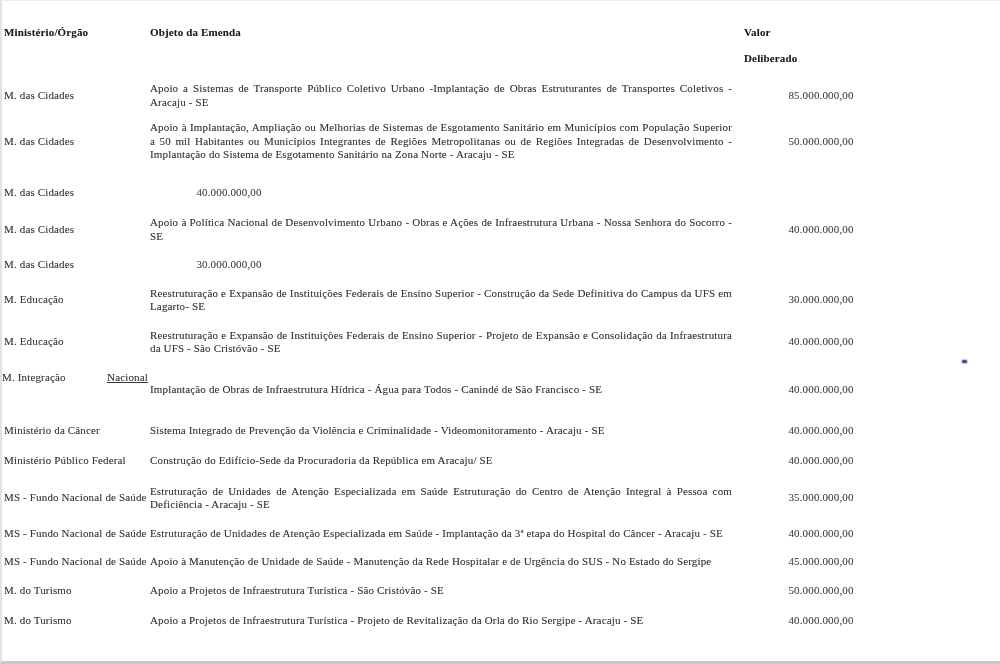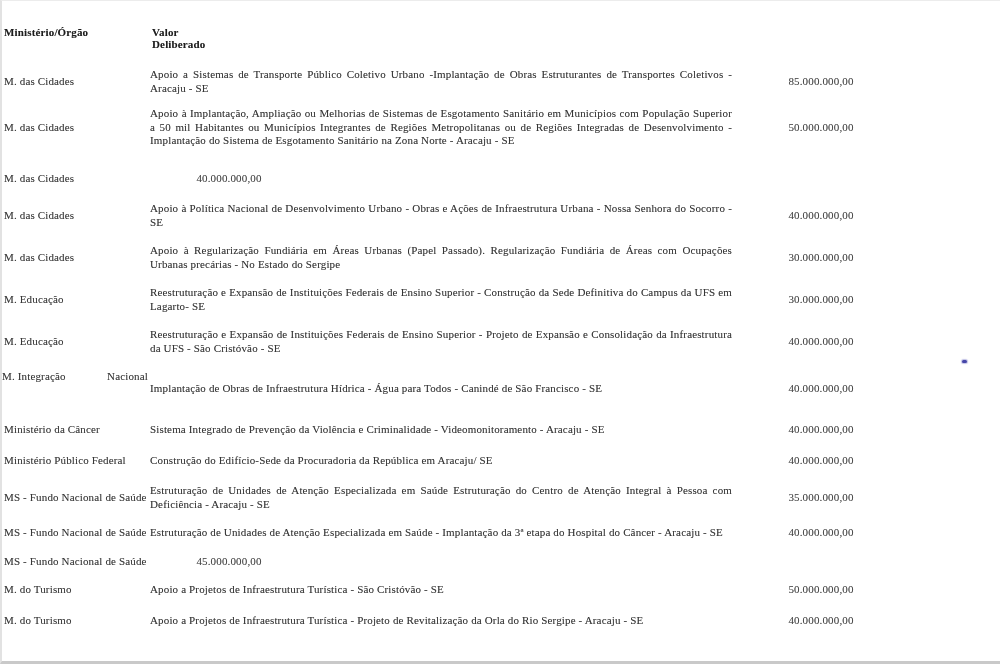--- a/index.html
+++ b/index.html
@@ -18,55 +18,56 @@
     text-shadow:0 0 0.4px rgba(40,40,40,0.35);
     letter-spacing:0.15px;
   }
   .doc{position:absolute;top:12px;left:0;width:100%;}
 
   
   .hdr{display:flex;align-items:flex-start;padding-top:13px;font-weight:bold;color:#1d1d1d;}
   .hdr .c1{width:148px;padding-left:2px;box-sizing:border-box;}
   .hdr .c2{width:592px;box-sizing:border-box;}
   .hdr .c3{width:158px;padding-left:2px;box-sizing:border-box;}
-  .hdr .c3 .l2{}
+  .hdr .c3 .l2{margin-top:14px;}
 
   
   .rows{padding-top:18px;}
   .row{display:flex;align-items:center;margin-bottom:15px;}
   .cell{box-sizing:border-box;line-height:13.5px;}
   .ministry{width:148px;padding:0 2px;color:#383838;}
   .objeto{width:592px;text-align:justify;padding-right:10px;color:#363636;}
   .valor{width:158px;text-align:center;color:#4a4a4a;}
 
   .gap-lg{margin-bottom:24px;}
   .gap-md{margin-bottom:17px;}
   .gap-sm{margin-bottom:12px;}
 
   
   .row-split .ministry{
     text-align:left;padding-left:0;
     display:flex;flex-direction:row;justify-content:space-between;
     height:38px;
   }
-  .row-split .ministry .m2{padding-left:6px;}
+  .row-split .ministry .m2{padding-left:6px;text-decoration:underline;}
 
   .ink-dot{
     position:absolute;left:960px;top:359px;
     width:5px;height:3px;border-radius:2px;
     background:#4646a8;box-shadow:0 0 1px 1px rgba(120,120,200,0.45);
   }
 </style>
 </head>
 <body>
 
 <div class="doc">
 
   <div class="hdr">
     <div class="c1">Ministério/Órgão</div>
+    <div class="c2">Objeto da Emenda</div>
     <div class="c3">
       <div class="l1">Valor</div>
       <div class="l2">Deliberado</div>
     </div>
   </div>
 
   <div class="rows">
 
     <div class="row gap-sm">
       <div class="cell ministry">M. das Cidades</div>
@@ -86,21 +87,20 @@
     </div>
 
     <div class="row">
       <div class="cell ministry">M. das Cidades</div>
       <div class="cell objeto">Apoio à Política Nacional de Desenvolvimento Urbano - Obras e Ações de Infraestrutura Urbana - Nossa Senhora do Socorro - SE</div>
       <div class="cell valor">40.000.000,00</div>
     </div>
 
     <div class="row">
       <div class="cell ministry">M. das Cidades</div>
-      <div class="cell objeto">Apoio à Regularização Fundiária em Áreas Urbanas (Papel Passado). Regularização Fundiária de Áreas com Ocupações Urbanas precárias - No Estado do Sergipe</div>
       <div class="cell valor">30.000.000,00</div>
     </div>
 
     <div class="row">
       <div class="cell ministry">M. Educação</div>
       <div class="cell objeto">Reestruturação e Expansão de Instituições Federais de Ensino Superior - Construção da Sede Definitiva do Campus da UFS em Lagarto- SE</div>
       <div class="cell valor">30.000.000,00</div>
     </div>
 
     <div class="row">
@@ -137,20 +137,21 @@
     </div>
 
     <div class="row">
       <div class="cell ministry">MS - Fundo Nacional de Saúde</div>
       <div class="cell objeto">Estruturação de Unidades de Atenção Especializada em Saúde - Implantação da 3ª etapa do Hospital do Câncer - Aracaju - SE</div>
       <div class="cell valor">40.000.000,00</div>
     </div>
 
     <div class="row">
       <div class="cell ministry">MS - Fundo Nacional de Saúde</div>
+      <div class="cell objeto">Apoio à Manutenção de Unidade de Saúde - Manutenção da Rede Hospitalar e de Urgência do SUS - No Estado do Sergipe</div>
       <div class="cell valor">45.000.000,00</div>
     </div>
 
     <div class="row gap-md">
       <div class="cell ministry">M. do Turismo</div>
       <div class="cell objeto">Apoio a Projetos de Infraestrutura Turística - São Cristóvão - SE</div>
       <div class="cell valor">50.000.000,00</div>
     </div>
 
     <div class="row">

